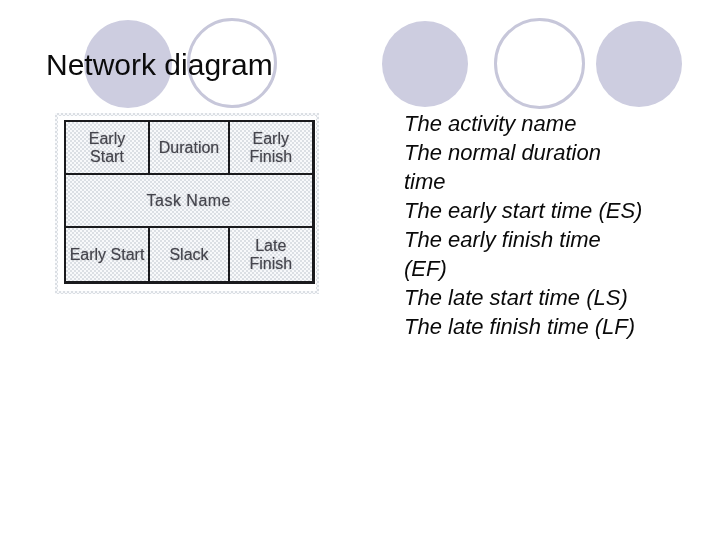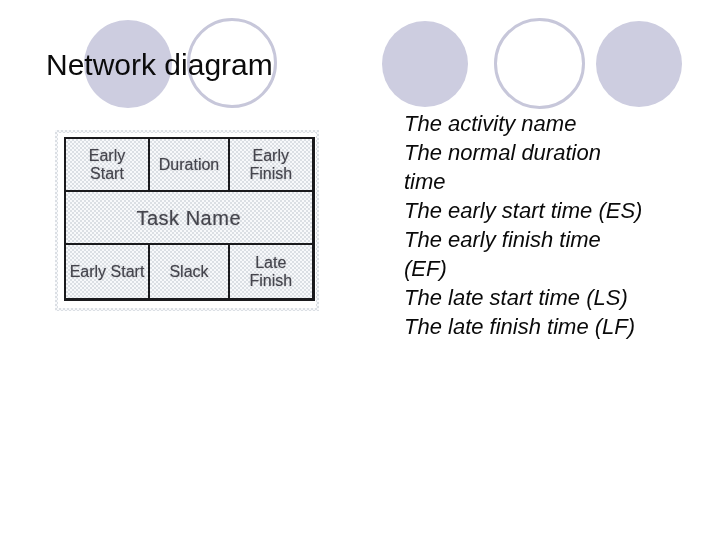--- a/index.html
+++ b/index.html
@@ -34,21 +34,21 @@
     white-space: nowrap;
   }
 
   
   .checker {
     background: repeating-conic-gradient(#dbdfe4 0% 25%, #f8f9fb 0% 50%);
     background-size: 4px 4px;
   }
   .scan {
     position: absolute;
-    left: 55px; top: 130px;
+    left: 55px; top: 113px;
     width: 264px; height: 181px;
     z-index: 2;
   }
   .scan::before { content: ""; position: absolute; inset: 3px; background: #ffffff; }
   .node-table {
     position: absolute;
     left: 9px; top: 7px;
     width: 248px;
     border-collapse: collapse;
     table-layout: fixed;
@@ -62,21 +62,21 @@
     text-align: center;
     vertical-align: middle;
     padding: 0;
     font-size: 16px;
     line-height: 18px;
     color: var(--table-text, #45454d);
     white-space: pre-line;
     text-shadow: 0 0 1.2px rgba(69,69,77,0.55);
   }
   .node-table .r1 td { height: 51px; }
-  .node-table .r2 td { height: 51px; font-size: 20px; letter-spacing: 0.5px; margin-top: 22px; }
+  .node-table .r2 td { height: 51px; font-size: 16px; letter-spacing: 0.5px; margin-top: 22px; }
   .node-table .r3 td { height: 53px; }
 
   
   .deflist {
     position: absolute;
     left: 404px; top: 109px;
     width: 290px;
     font-size: 22px;
     line-height: 29px;
     color: #0a0a0a;

